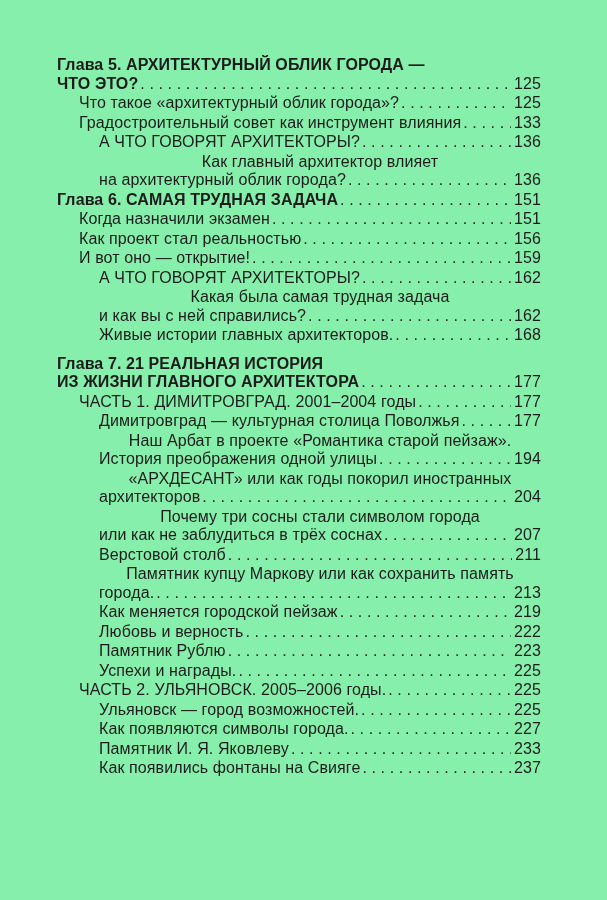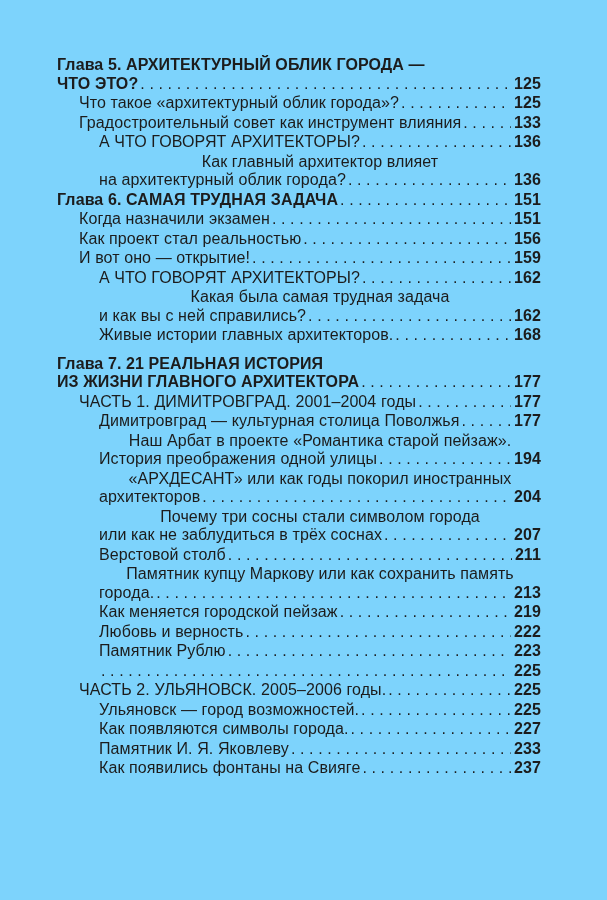--- a/index.html
+++ b/index.html
@@ -4,21 +4,21 @@
 <style>
   html, body {
     margin: 0;
     padding: 0;
     background: #ffffff;
   }
   .page {
     position: relative;
     width: 607px;
     height: 900px;
-    background: #7dd3fc;
+    background: #86efac;
     overflow: hidden;
     font-family: "Liberation Sans", "DejaVu Sans", sans-serif;
     color: #1c1c1c;
   }
   .toc {
     position: absolute;
     left: 57px;
     top: 56px;
     width: 484px;
   }
@@ -44,21 +44,21 @@
     white-space: nowrap;
     min-width: 10px;
     margin: 0 3px 0 2px;
     font-weight: 400;
   }
   .leader::after {
     content: ". . . . . . . . . . . . . . . . . . . . . . . . . . . . . . . . . . . . . . . . . . . . . . . . . . . . . . . . . . . . . . . .";
   }
   .page-num {
     white-space: nowrap;
-    font-weight: 700;
+    font-weight: 400;
   }
   .wrap-line { white-space: nowrap; }
 </style>
 </head>
 <body>
 
 <div class="page">
   <div class="toc" id="toc-list">
       <div class="entry lv0 chapter">
     <div class="wrap-line">Глава 5. АРХИТЕКТУРНЫЙ ОБЛИК ГОРОДА —</div>
@@ -224,20 +224,21 @@
   </div>
       <div class="entry lv2">
     <div class="row">
       <span class="title">Памятник Рублю</span>
       <span class="leader"></span>
       <span class="page-num">223</span>
     </div>
   </div>
       <div class="entry lv2">
     <div class="row">
+      <span class="title">Успехи и награды.</span>
       <span class="leader"></span>
       <span class="page-num">225</span>
     </div>
   </div>
       <div class="entry lv1">
     <div class="row">
       <span class="title">ЧАСТЬ 2. УЛЬЯНОВСК. 2005–2006 годы.</span>
       <span class="leader"></span>
       <span class="page-num">225</span>
     </div>

